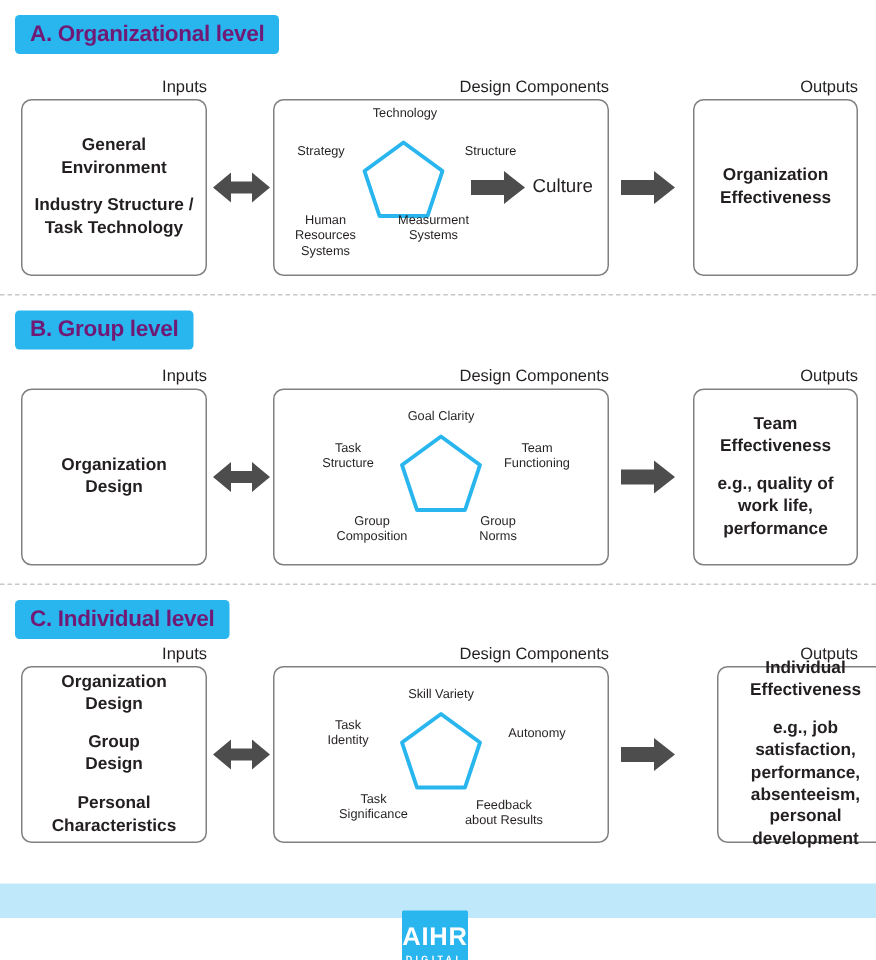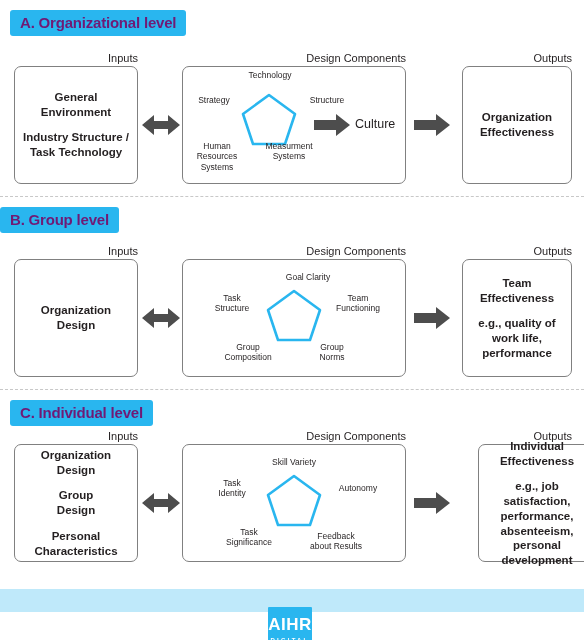--- a/index.html
+++ b/index.html
@@ -176,21 +176,21 @@
 
   <div class="box" style="left:462px;top:66px;width:110px;height:118px;">
     <div class="box-inner">
       <div class="btext" style="white-space:pre-line;">Organization
 Effectiveness</div>
     </div>
   </div>
 
   <div class="divider" style="top:196px;"></div>
 
-  <div class="badge" style="left:0;top:207px;">B. Group level</div>
+  <div class="badge" style="left:10px;top:207px;">B. Group level</div>
 
   <div class="caption" style="left:14px;top:245px;width:124px;">Inputs</div>
   <div class="caption" style="left:182px;top:245px;width:224px;">Design Components</div>
   <div class="caption" style="left:462px;top:245px;width:110px;">Outputs</div>
 
   <div class="box" style="left:14px;top:259px;width:124px;height:118px;">
     <div class="box-inner">
       <div class="btext" style="white-space:pre-line;">Organization
 Design</div>
     </div>
@@ -202,21 +202,21 @@
     </svg>
   </div>
 
   <div class="box" style="left:182px;top:259px;width:224px;height:118px;"></div>
 
   <div class="penta" style="left:265px;top:288px;">
     <svg width="58" height="55" viewBox="0 0 58 55">
       <polygon points="29,3 55,22 45,52 13,52 3,22" fill="none" stroke="#29b6ef" stroke-width="2.6" stroke-linejoin="round"></polygon>
     </svg>
   </div>
-  <div class="plabel" style="left:260px;top:272px;width:96px;">Goal Clarity</div>
+  <div class="plabel" style="left:246px;top:272px;width:96px;">Goal Clarity</div>
   <div class="plabel" style="left:204px;top:293px;width:56px;">Task
 Structure</div>
   <div class="plabel" style="left:327px;top:293px;width:62px;">Team
 Functioning</div>
   <div class="plabel" style="left:215px;top:342px;width:66px;">Group
 Composition</div>
   <div class="plabel" style="left:304px;top:342px;width:56px;">Group
 Norms</div>
 
   <div class="arrow" style="left:414px;top:307px;">

